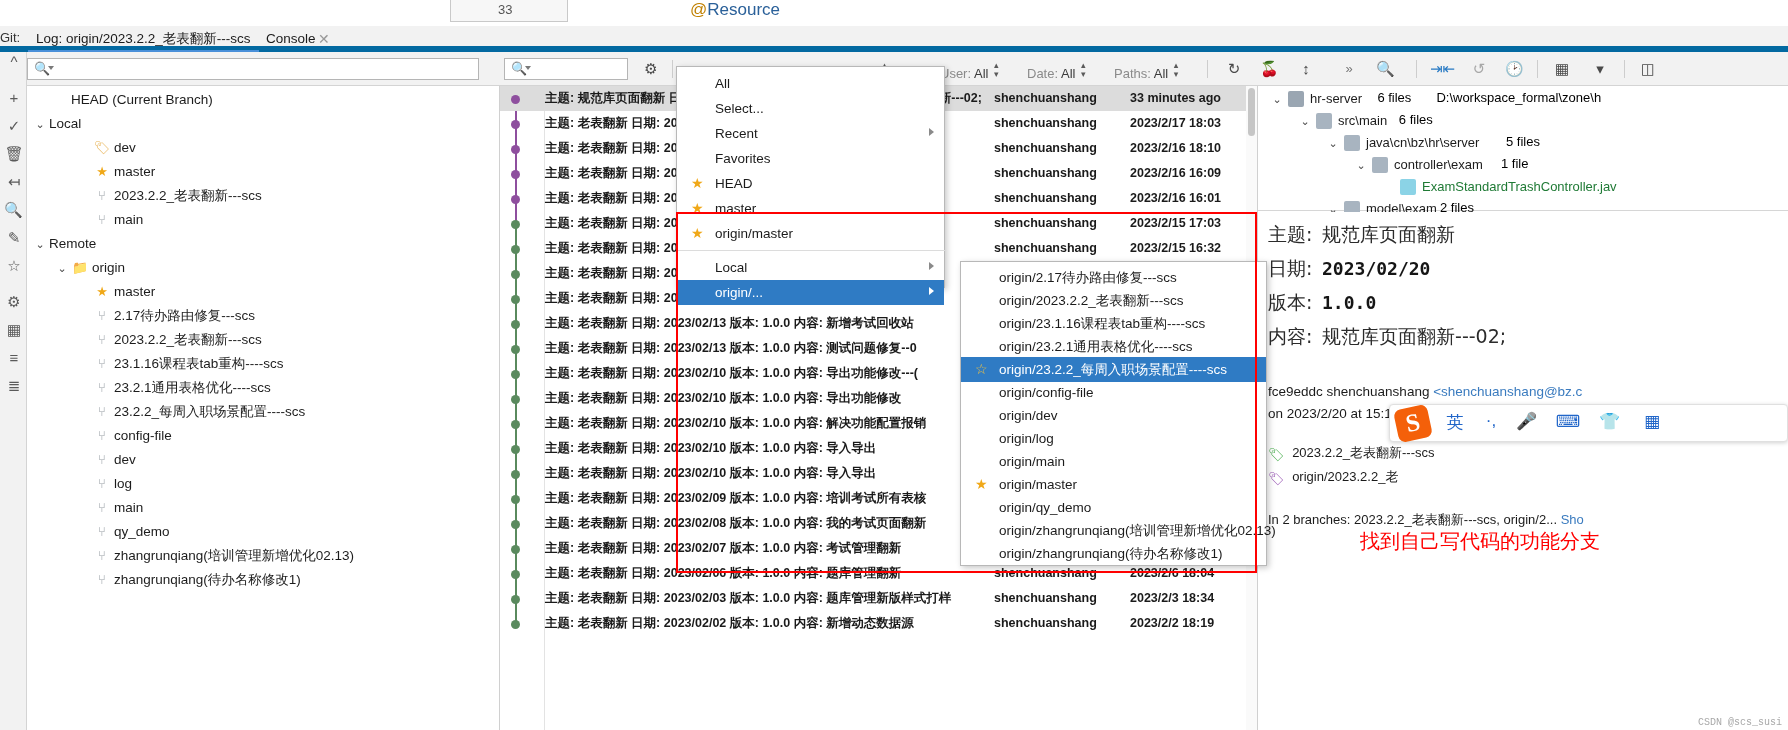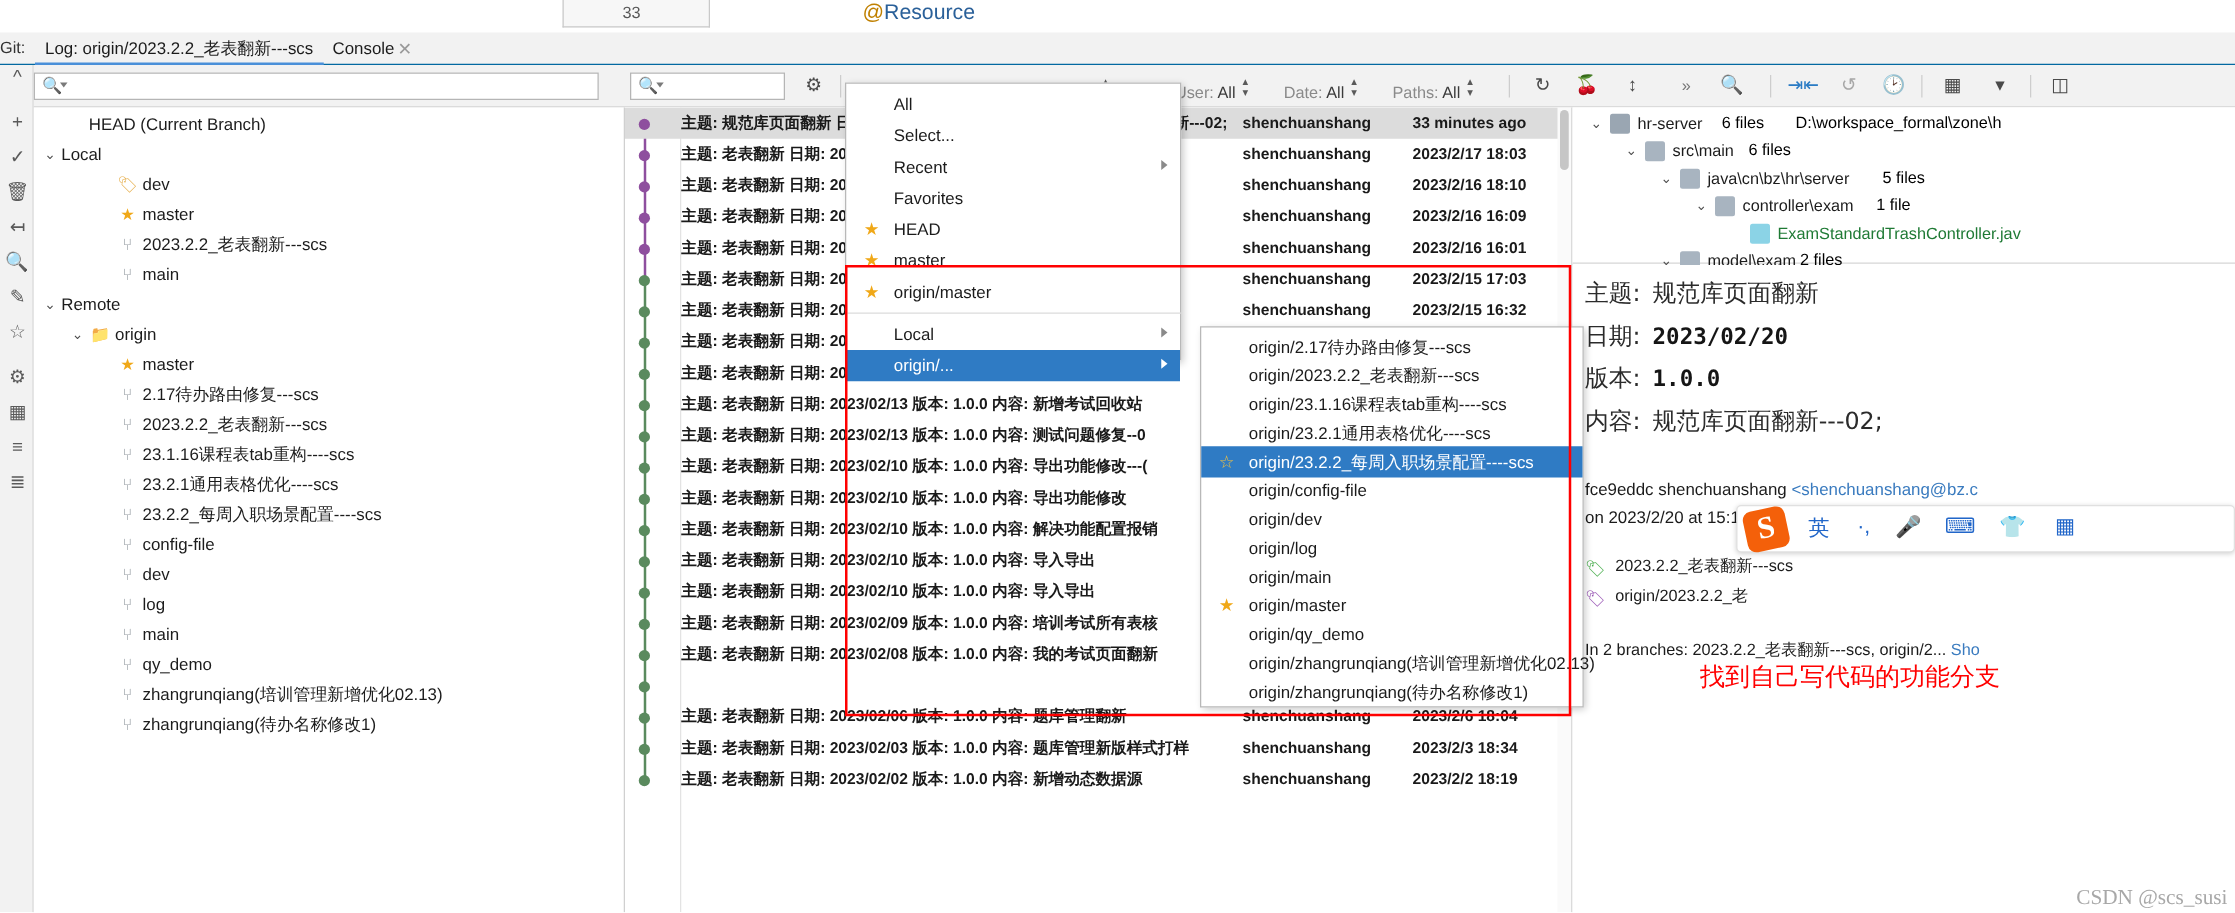--- a/index.html
+++ b/index.html
@@ -24,21 +24,21 @@
     position:absolute; left:498px; top:2px; font-size:13px; color:#555;
   }
   .top-strip .res-word {
     position:absolute; left:690px; top:0px; font-size:17px; color:#2a6099; font-weight:400;
   }
   .top-strip .res-at { color:#c08000; }
 
   
   .tabbar {
     position:absolute; left:0; top:26px; width:1788px; height:26px;
-    background:#f2f2f2; border-bottom:1px solid #0369a1;
+    background:#f2f2f2; border-bottom:6px solid #0369a1;
   }
   .tabbar .gitlabel { position:absolute; left:0px; top:4px; font-size:13px; color:#333; }
   .tab {
     position:absolute; top:0; height:26px; line-height:26px;
     font-size:13.5px; color:#1b1b1b; padding:0 8px; cursor:default;
   }
   .tab.active { border-bottom:2px solid #4a90d9; }
   .tab-close { position:absolute; top:4px; font-size:14px; color:#999; line-height:18px; }
 
   
@@ -215,22 +215,22 @@
   .ime .itm { position:absolute; top:6px; font-size:17px; color:#2166c9; text-align:center; }
 
   
   .vscroll-mid {
     position:absolute; left:1246px; top:86px; width:11px; height:644px; background:#fafafa;
   }
   .vscroll-mid .thumb { position:absolute; left:2px; top:2px; width:7px; height:48px;
     background:#c6c6c6; border-radius:4px; }
 
   
-  .wm { position:absolute; right:6px; bottom:2px; font-size:17px; color:#a8a8a8;
-        font-family:Liberation Serif, serif; }
+  .wm { position:absolute; right:6px; bottom:2px; font-size:10px; color:#a8a8a8;
+        font-family:Liberation Mono, monospace; }
 </style>
 </head>
 <body>
 
 <div id="app">
 
   <div class="top-strip">
     <div class="edge-box"></div>
     <div class="edge-box-label">33</div>
     <div class="res-word">
@@ -528,20 +528,21 @@
         <span class="date" style="left:630px"></span>
       </div>
       <div class="crow" style="top: 425px;">
         <span class="dot" style="background:#5a8a5e"></span>
         <span class="subj">主题: 老表翻新 日期: 2023/02/08 版本: 1.0.0 内容: 我的考试页面翻新</span>
         <span class="author" style="left:494px"></span>
         <span class="date" style="left:630px"></span>
       </div>
       <div class="crow" style="top: 450px;">
         <span class="dot" style="background:#5a8a5e"></span>
+        <span class="subj">主题: 老表翻新 日期: 2023/02/07 版本: 1.0.0 内容: 考试管理翻新</span>
         <span class="author" style="left:494px"></span>
         <span class="date" style="left:630px"></span>
       </div>
       <div class="crow" style="top: 475px;">
         <span class="dot" style="background:#5a8a5e"></span>
         <span class="subj">主题: 老表翻新 日期: 2023/02/06 版本: 1.0.0 内容: 题库管理翻新</span>
         <span class="author" style="left:494px">shenchuanshang</span>
         <span class="date" style="left:630px">2023/2/6 18:04</span>
       </div>
       <div class="crow" style="top: 500px;">

